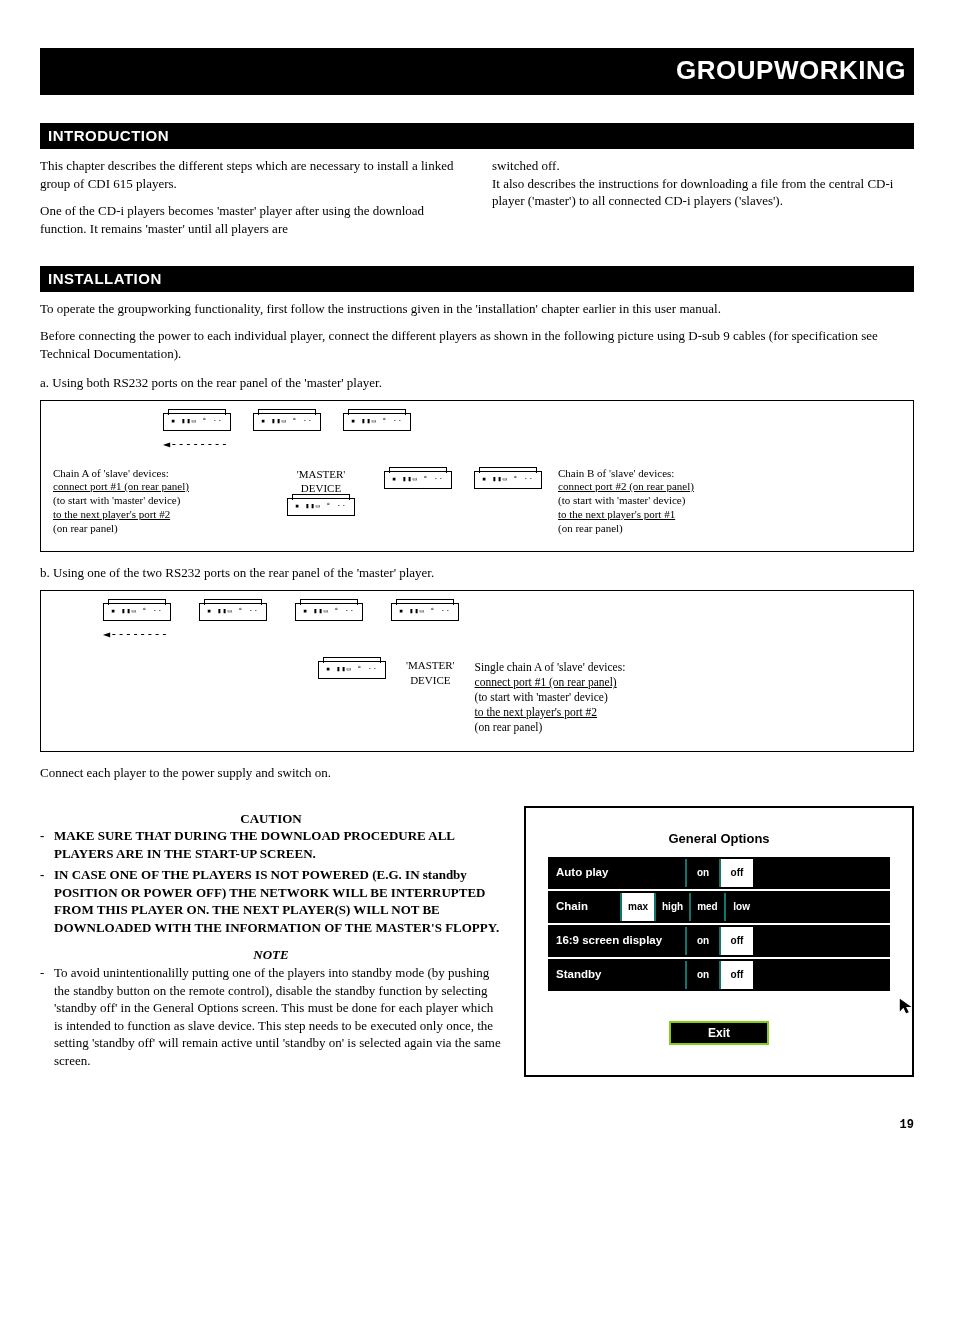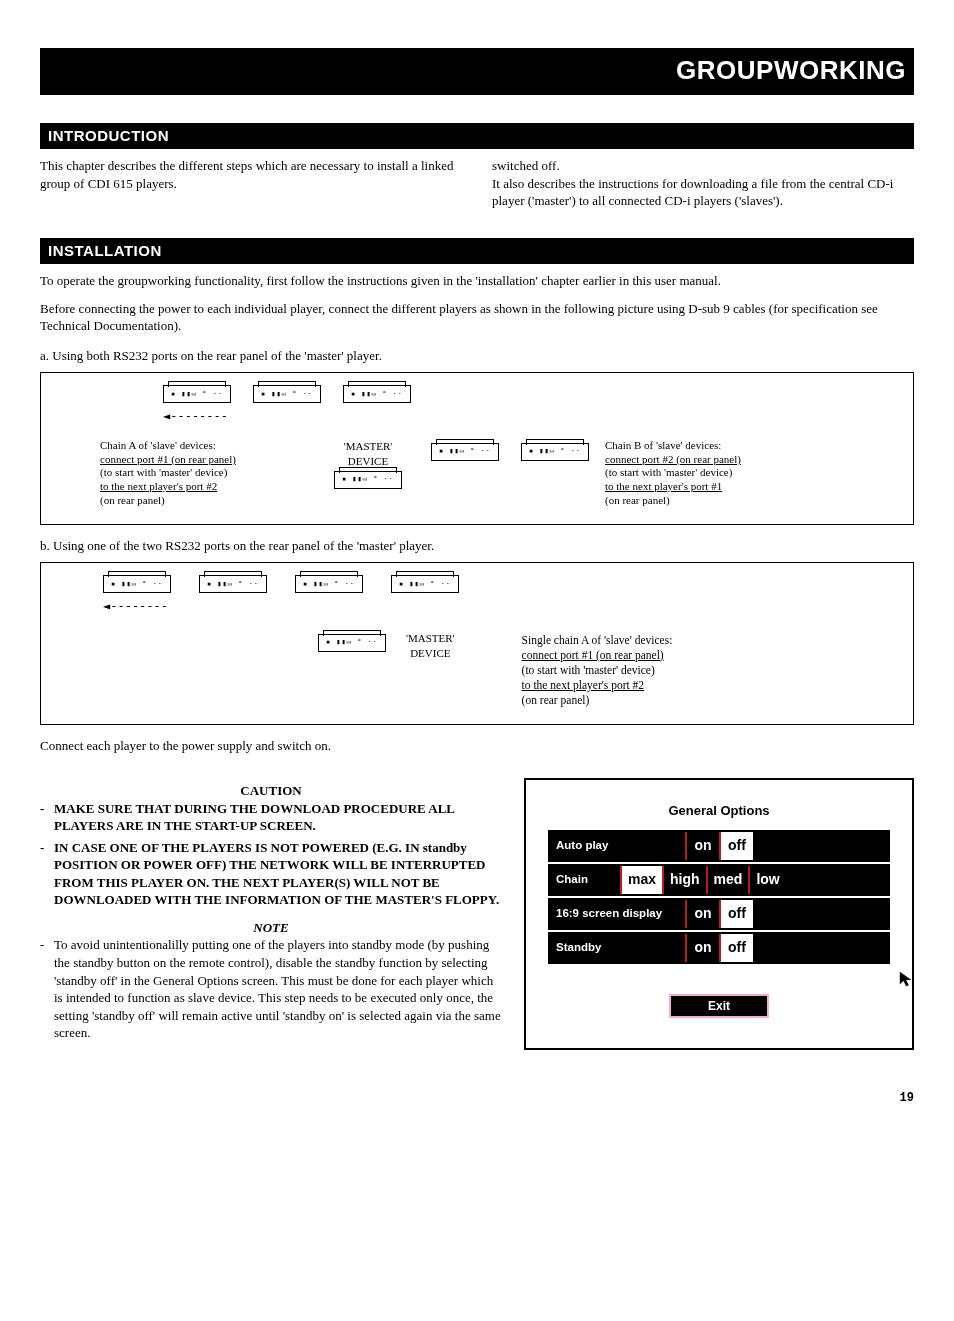--- a/index.html
+++ b/index.html
@@ -79,21 +79,21 @@
     font-size:12px;
   }
   .diagram-a-layout{
   }
   .a-top{ padding-left:110px; }
   .a-arrows{ padding-left:110px; margin:4px 0 2px 0;}
   .a-mid{ display:flex; align-items:flex-start; gap:8px; margin-top:14px;}
   .a-mid .col{ font-size:11px; line-height:1.25; }
   .a-mid .mid-center{ text-align:center; font-size:11px; padding:0 8px;}
   .a-mid .mid-center .device{ margin:2px auto; }
-  .side-text { font-size:11.5px; line-height:1.3;margin-left:47px; }
+  .side-text { font-size:11.5px; line-height:1.3; }
   .under { text-decoration: underline; }
 
   .diagram-b-layout .b-top{ display:flex; gap:28px; padding-left:50px;}
   .diagram-b-layout .b-arrows{ padding-left:50px; margin:4px 0 2px 0;}
   .diagram-b-layout .b-bot{ display:flex; align-items:flex-start; gap:20px; margin-top:18px; padding-left:265px;}
   .master-block{ text-align:center; font-size:11px; }
   .master-block .device{ display:inline-flex; }
   
 
   .caution-block { margin-top:18px; }
@@ -137,30 +137,30 @@
   .cursor-area {
     position:relative;
   }
   .opt-cells{ display:flex; flex:1; }
   .cell{
     background:#fff;
     color:#000;
     font-weight:bold;
     padding:2px 6px;
     display:flex; align-items:center; justify-content:center;
-    border-left:2px solid #b91c1c;
+    border-left:2px solid #0f766e;
     min-width:34px;
-    font-size:14px;
+    font-size:10px;
   }
   .cell.dark{ background:#000; color:#fff; }
   .exit-btn{
     background:#000; color:#fff; font-weight:bold;
     width:100px; text-align:center;
     margin:30px auto 0 auto;
-    border:2px solid #f9a8d4;
+    border:2px solid #84cc16;
     padding:2px 0;
     font-size:12px;
   }
   .cursor {
     position:absolute;
     right:-10px; bottom:-8px;
     width:0;height:0;
   }
   .cursor svg{ width:18px;height:18px; }
   .pagenum{
@@ -175,20 +175,21 @@
 <body>
 
 <div class="page">
 
   <div class="banner">GROUPWORKING</div>
 
   <div class="section-bar">INTRODUCTION</div>
   <div class="twocol">
     <div>
       <div class="para">This chapter describes the different steps which are necessary to install a linked group of CDI 615 players.</div>
+      <div>One of the CD-i players becomes 'master' player after using the download function. It remains 'master' until all players are</div>
     </div>
     <div>
       <div>switched off.</div>
       <div>It also describes the instructions for downloading a file from the central CD-i player ('master') to all connected CD-i players ('slaves').</div>
     </div>
   </div>
 
   <div class="section-bar">INSTALLATION</div>
   <div class="para">To operate the groupworking functionality, first follow the instructions given in the 'installation' chapter earlier in this user manual.</div>
   <div class="para">Before connecting the power to each individual player, connect the different players as shown in the following picture using D-sub 9 cables (for specification see Technical Documentation).</div>

